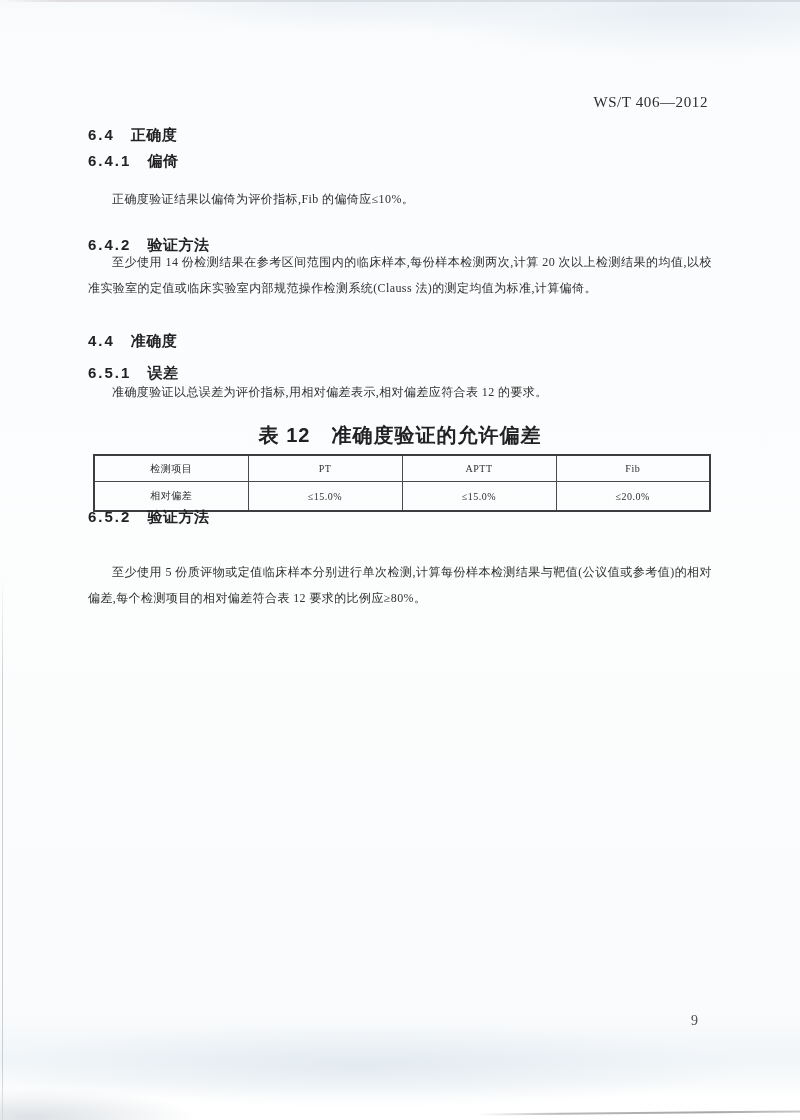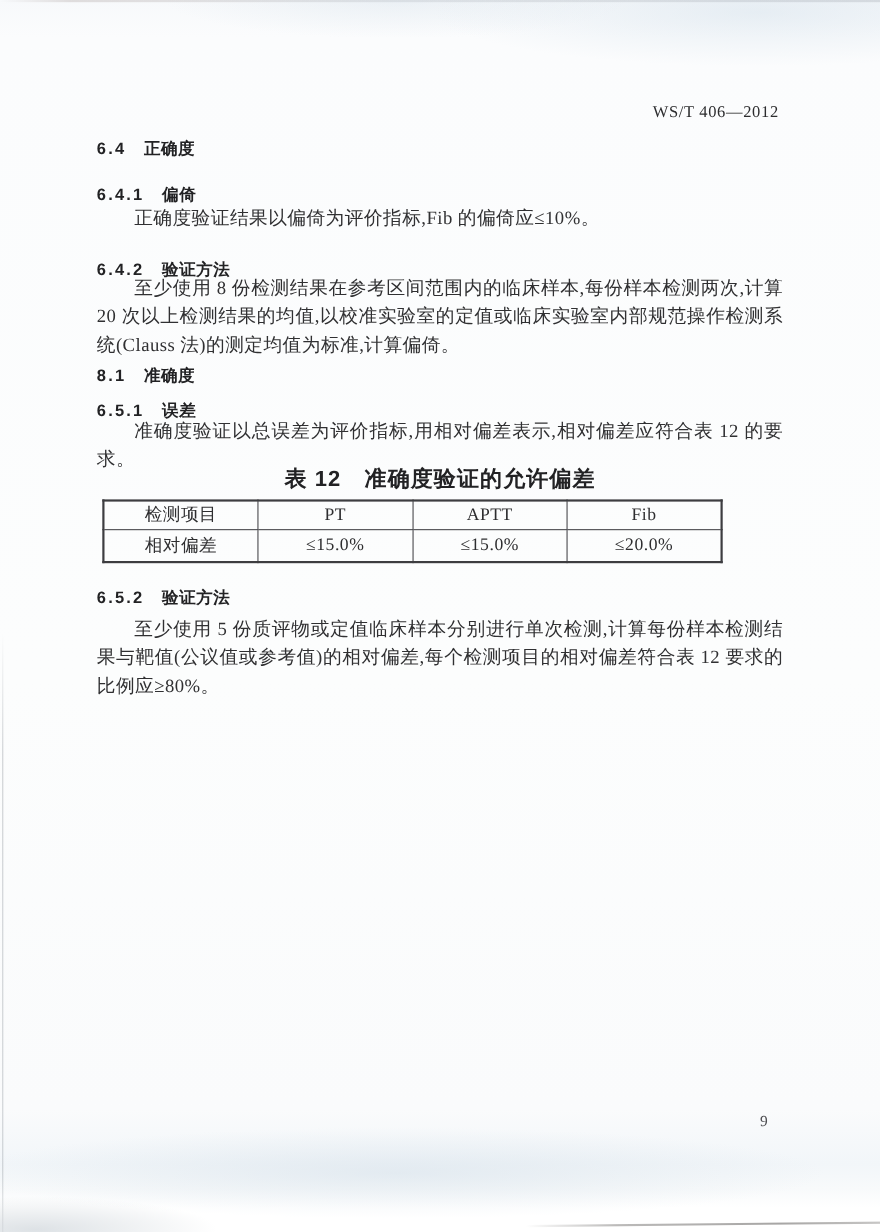--- a/index.html
+++ b/index.html
@@ -53,42 +53,42 @@
     position: absolute; left: 0;
     font-family: "Liberation Sans", "DejaVu Sans", sans-serif;
     font-weight: bold;
     font-size: 15px;
     color: #222224;
     letter-spacing: 0.5px;
   }
   .sec-heading .sec-num { margin-right: 16px; letter-spacing: 2px; }
   .para {
     position: absolute; left: 0; width: 624px;
-    font-size: 17px;
+    font-size: 12px;
     line-height: 26px;
     text-align: justify;
     text-indent: 2em;
     letter-spacing: 0.4px;
     color: #303032;
   }
   .table-caption {
     position: absolute; left: 0; width: 624px;
     text-align: center;
     font-family: "Liberation Sans", "DejaVu Sans", sans-serif;
     font-weight: bold;
     font-size: 20px;
     color: #222224;
     letter-spacing: 1px;
   }
   table.tol-table {
     position: absolute; left: 5px; top: 454px;
-    width: 564px;
+    width: 618px;
     border-collapse: collapse;
     table-layout: fixed;
-    font-size: 16px;
+    font-size: 10px;
     color: #2e2e30;
     border: 2px solid #3d3d40;
   }
   table.tol-table th, table.tol-table td {
     border: 1px solid #4a4a4e;
     text-align: center;
     font-weight: normal;
     padding: 0;
     letter-spacing: 0.5px;
   }
@@ -109,34 +109,34 @@
   <div class="scan-left-edge"></div>
 
   <div class="doc-code">WS/T 406—2012</div>
 
   <div class="content">
 
     <div class="sec-heading" style="top:126px">
       <span class="sec-num">6.4</span><span>正确度</span>
     </div>
 
-    <div class="sec-heading" style="top:168px">
+    <div class="sec-heading" style="top:152px">
       <span class="sec-num">6.4.1</span><span>偏倚</span>
     </div>
 
     <div class="para" style="top:186px">正确度验证结果以偏倚为评价指标,Fib 的偏倚应≤10%。</div>
 
     <div class="sec-heading" style="top:236px">
       <span class="sec-num">6.4.2</span><span>验证方法</span>
     </div>
 
-    <div class="para" style="top:249px">至少使用 8 份检测结果在参考区间范围内的临床样本,每份样本检测两次,计算 20 次以上检测结果的均值,以校准实验室的定值或临床实验室内部规范操作检测系统(Clauss 法)的测定均值为标准,计算偏倚。</div>
+    <div class="para" style="top:249px">至少使用 14 份检测结果在参考区间范围内的临床样本,每份样本检测两次,计算 20 次以上检测结果的均值,以校准实验室的定值或临床实验室内部规范操作检测系统(Clauss 法)的测定均值为标准,计算偏倚。</div>
 
     <div class="sec-heading" style="top:332px">
-      <span class="sec-num">8.1</span><span>准确度</span>
+      <span class="sec-num">4.4</span><span>准确度</span>
     </div>
 
     <div class="sec-heading" style="top:364px">
       <span class="sec-num">6.5.1</span><span>误差</span>
     </div>
 
     <div class="para" style="top:379px">准确度验证以总误差为评价指标,用相对偏差表示,相对偏差应符合表 12 的要求。</div>
 
     <div class="table-caption" style="top:422px">表 12　准确度验证的允许偏差</div>
 
@@ -152,21 +152,21 @@
       <tbody>
         <tr>
           <td>相对偏差</td>
           <td>≤15.0%</td>
           <td>≤15.0%</td>
           <td>≤20.0%</td>
         </tr>
       </tbody>
     </table>
 
-    <div class="sec-heading" style="top:534px">
+    <div class="sec-heading" style="top:508px">
       <span class="sec-num">6.5.2</span><span>验证方法</span>
     </div>
 
     <div class="para" style="top:559px">至少使用 5 份质评物或定值临床样本分别进行单次检测,计算每份样本检测结果与靶值(公议值或参考值)的相对偏差,每个检测项目的相对偏差符合表 12 要求的比例应≥80%。</div>
 
   </div>
 
   <div class="page-number">9</div>
 
   <div class="scan-curl-below"></div>

